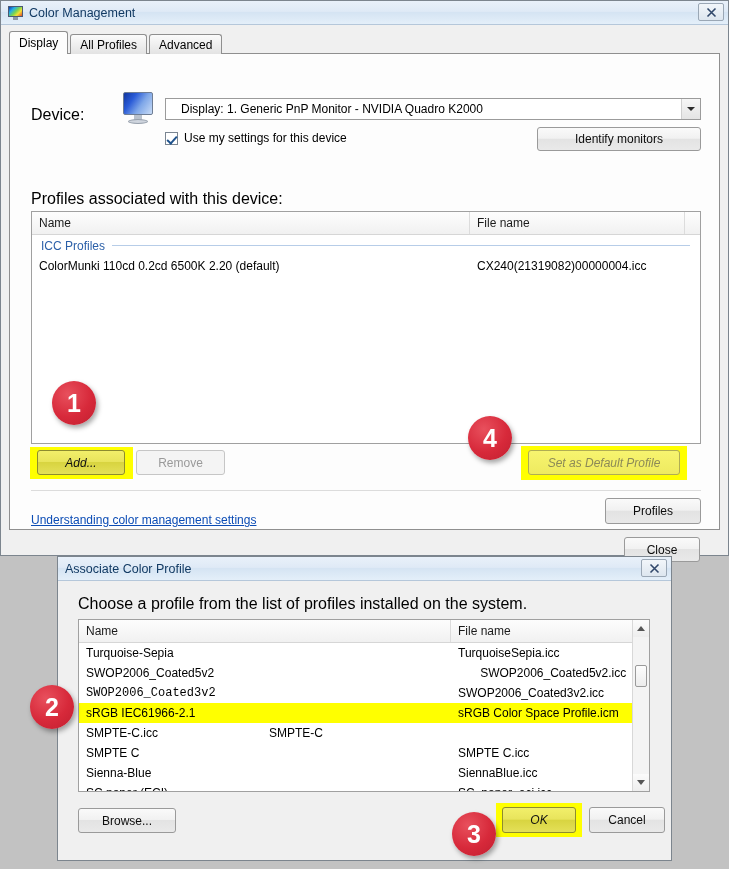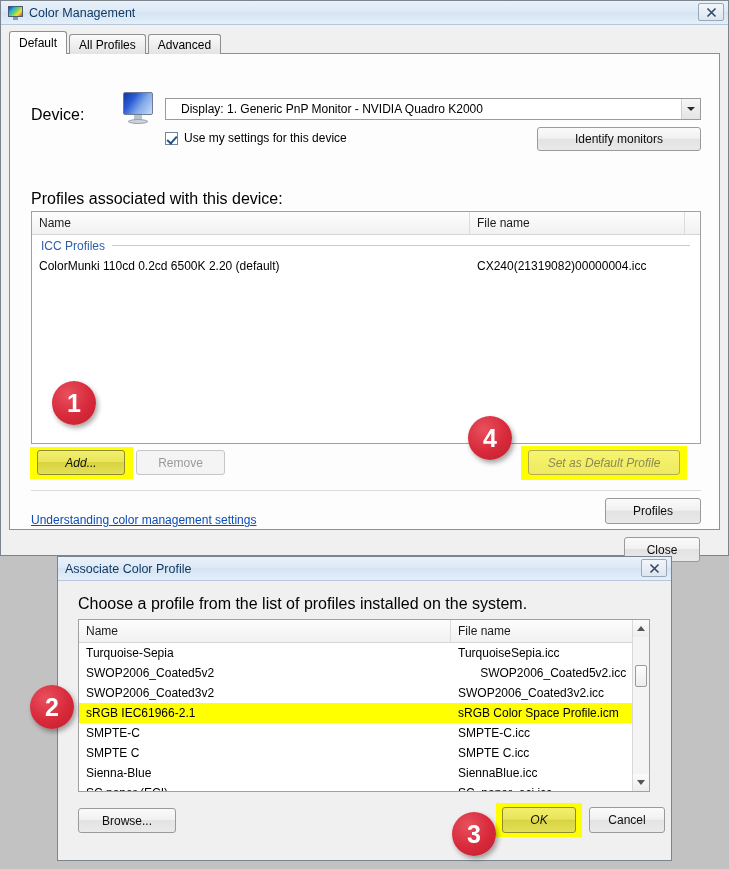--- a/index.html
+++ b/index.html
@@ -197,21 +197,21 @@
       <svg width="11" height="11" viewBox="0 0 11 11" aria-hidden="true">
         <path d="M1.5 1.5 L9.5 9.5 M9.5 1.5 L1.5 9.5" stroke="#31486b" stroke-width="1.6" fill="none"></path>
       </svg>
     </span>
   </div>
 
   <div class="cm-body">
 
     <div class="tabstrip">
       <div class="tab active">
-        <span>Default</span>
+        <span>Display</span>
       </div>
       <div class="tab">
         <span>All Profiles</span>
       </div>
       <div class="tab">
         <span>Advanced</span>
       </div>
     </div>
 
     <div class="tabpanel">
@@ -320,30 +320,30 @@
       <div id="assoc-rows">
           <div class="lvrow">
             <div class="c" style="width: 372px;">Turquoise-Sepia</div>
             <div class="c" style="width: 183px;">TurquoiseSepia.icc</div>
           </div>
           <div class="lvrow">
             <div class="c" style="width: 372px;">SWOP2006_Coated5v2</div>
             <div class="c" style="width: 183px; margin-left: 37px;">SWOP2006_Coated5v2.icc</div>
           </div>
           <div class="lvrow">
-            <div class="c" style="width: 372px;">SWOP2006_Coated3v2</div>
+            <div class="c" style="width: 372px; font-family: Liberation Mono, monospace;">SWOP2006_Coated3v2</div>
             <div class="c" style="width: 183px;">SWOP2006_Coated3v2.icc</div>
           </div>
           <div class="lvrow sel">
             <div class="c" style="width: 372px;">sRGB IEC61966-2.1</div>
             <div class="c" style="width: 183px;">sRGB Color Space Profile.icm</div>
           </div>
           <div class="lvrow">
+            <div class="c" style="width: 183px;">SMPTE-C.icc</div>
             <div class="c" style="width: 372px;">SMPTE-C</div>
-            <div class="c" style="width: 183px;">SMPTE-C.icc</div>
           </div>
           <div class="lvrow">
             <div class="c" style="width: 372px;">SMPTE C</div>
             <div class="c" style="width: 183px;">SMPTE C.icc</div>
           </div>
           <div class="lvrow">
             <div class="c" style="width: 372px;">Sienna-Blue</div>
             <div class="c" style="width: 183px;">SiennaBlue.icc</div>
           </div>
           <div class="lvrow">

